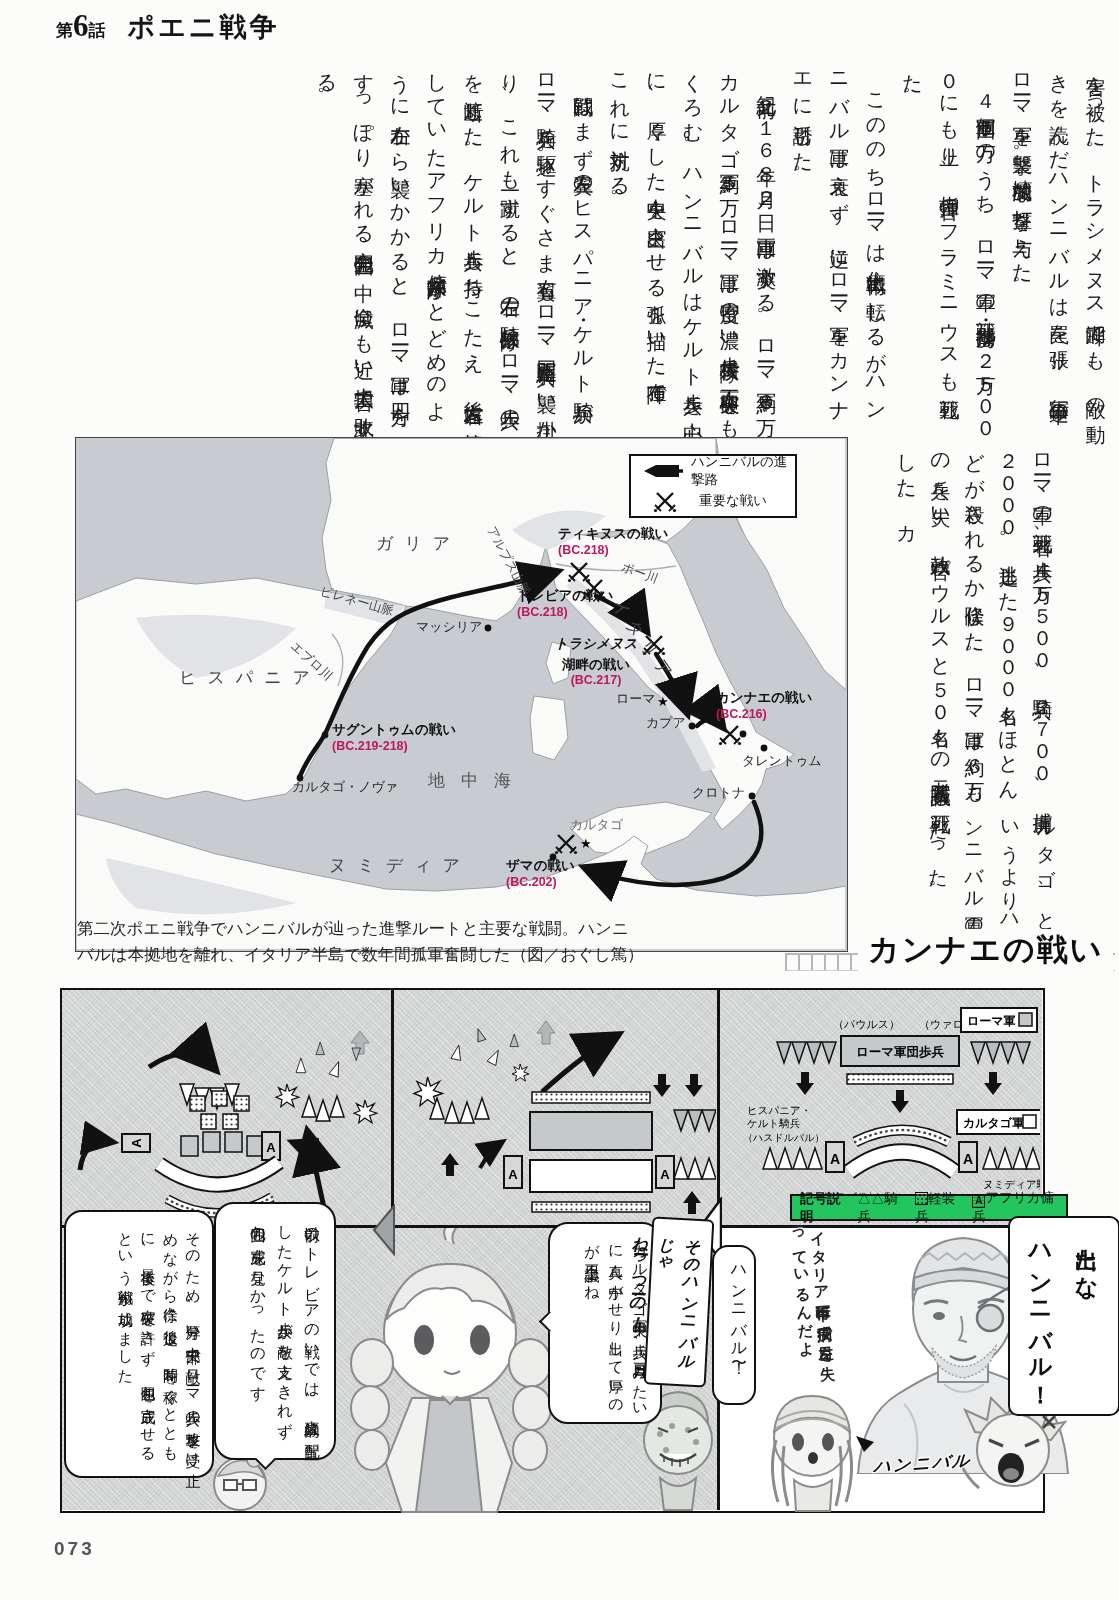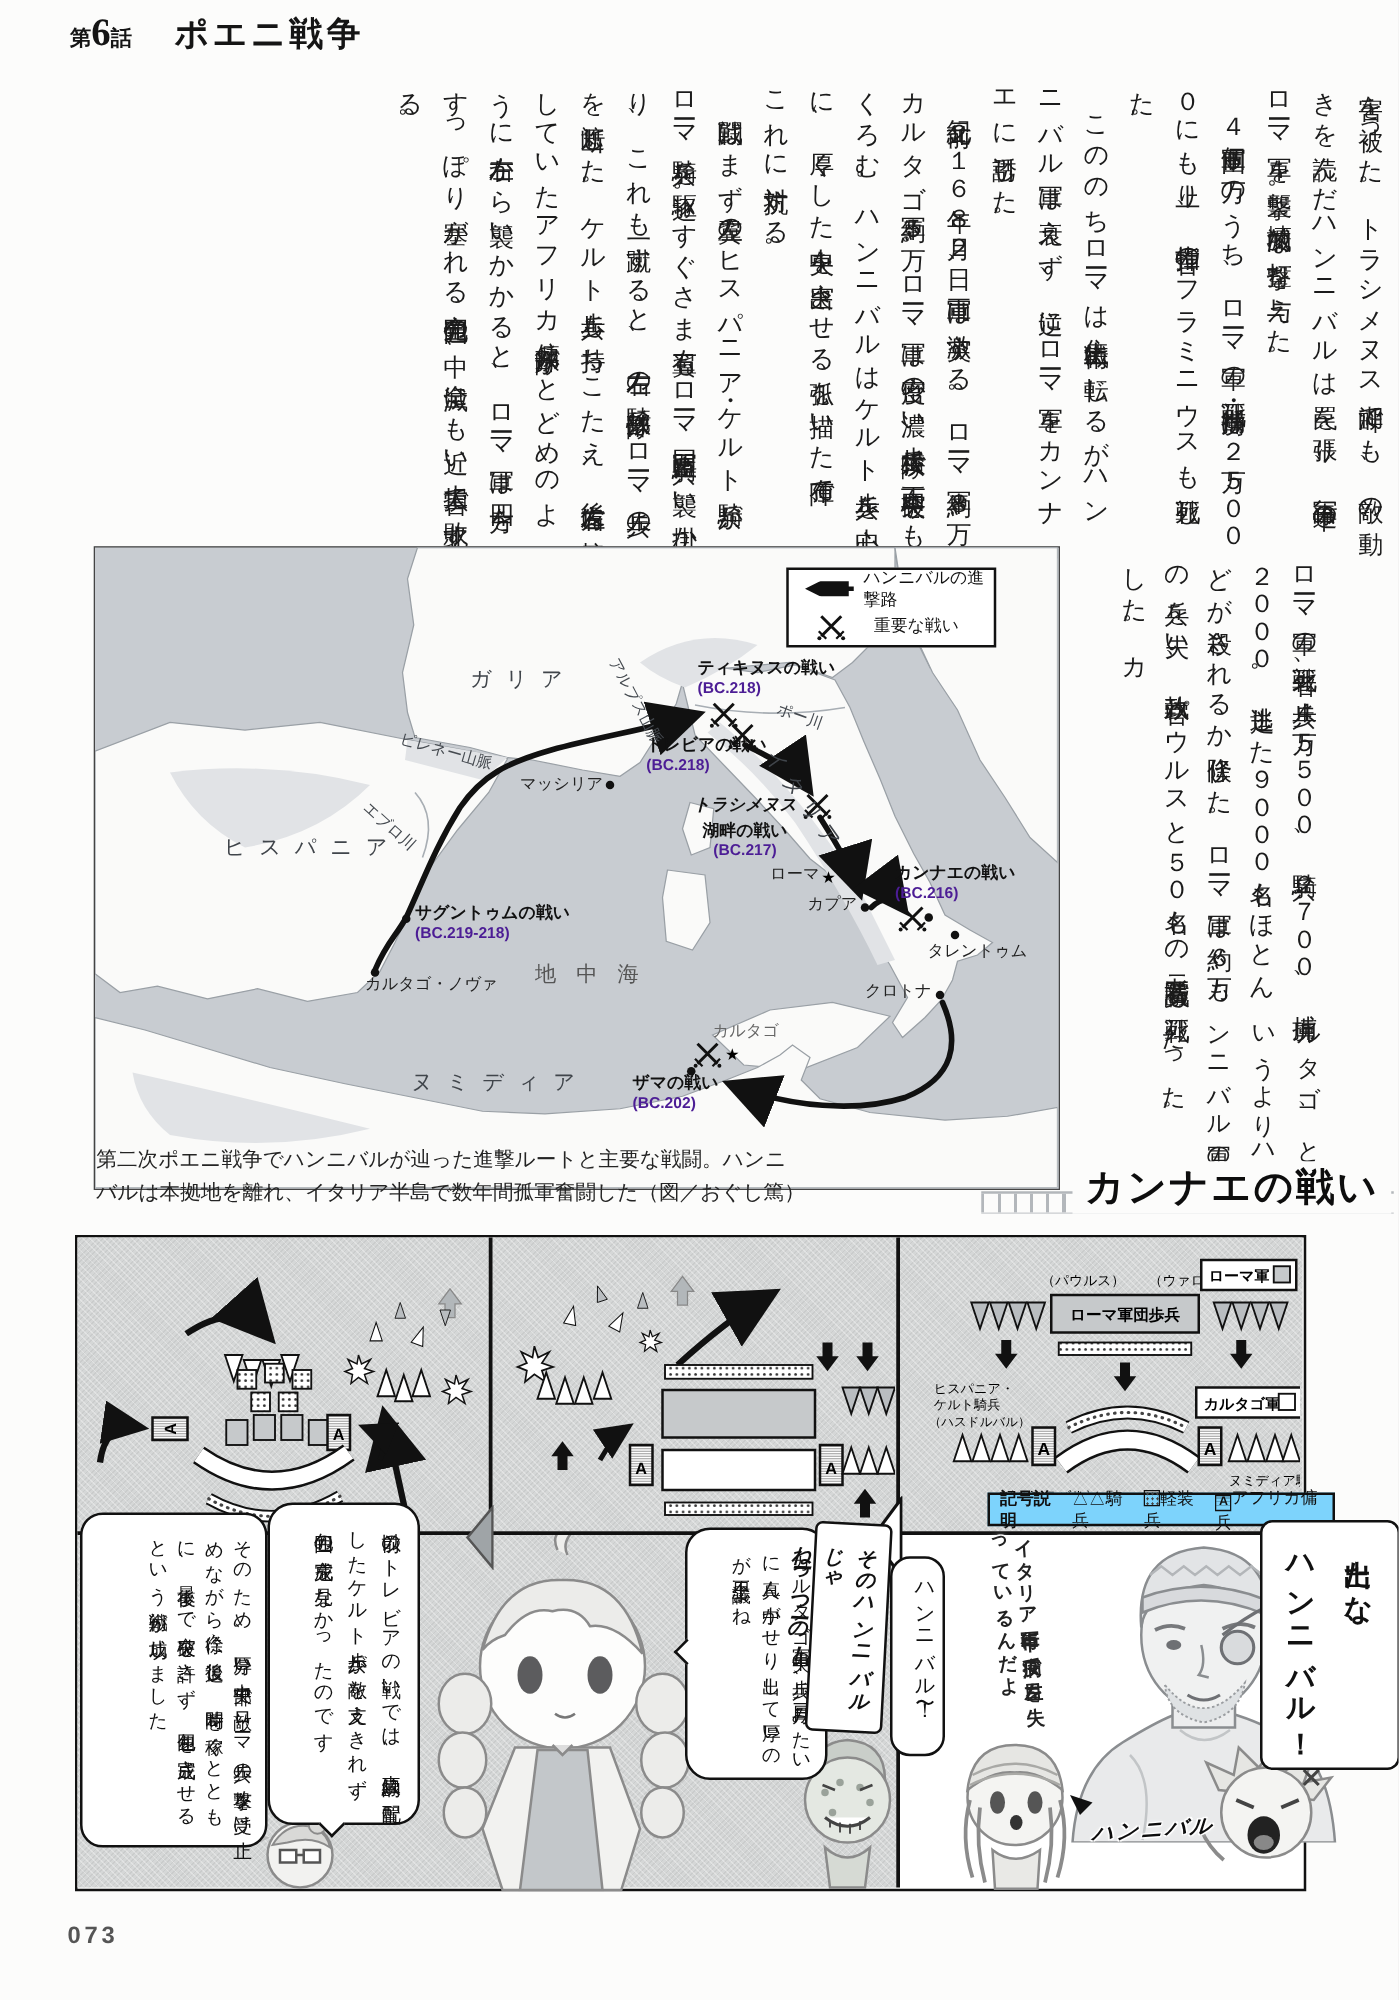--- a/index.html
+++ b/index.html
@@ -2,35 +2,35 @@
 <html><head>
 <meta charset="utf-8">
 <style>
   html,body{margin:0;padding:0;background:#e9e9e7;}
   #page{position:relative;width:1119px;height:1600px;background:#fcfcfb;overflow:hidden;
         font-family:"Liberation Sans",sans-serif;color:#111;}
   .abs{position:absolute;}
   
   #hdr{left:56px;top:8px;font-weight:bold;color:#151515;}
   #hdr .small{font-size:17px;} #hdr .num{font-size:31px;font-family:"Liberation Serif",serif;}
-  #hdr .title{font-size:27px;margin-left:34px;letter-spacing:3px;}
+  #hdr .title{font-size:27px;margin-left:22px;letter-spacing:3px;}
   
   .vtx{writing-mode:vertical-rl;text-orientation:mixed;font-family:"Liberation Serif","DejaVu Serif",serif;color:#1b1b1b;}
   #article{left:86px;top:60px;width:1028px;height:376px;font-size:20px;letter-spacing:1.9px;line-height:36.6px;}
   #article p{margin:0;}
   #article p + p{text-indent:1em;}
   #side1{left:852px;top:440px;width:208px;height:374px;font-size:20px;letter-spacing:1.9px;line-height:34px;}
   #side2{left:914px;top:808px;width:150px;height:130px;font-size:19px;letter-spacing:2px;line-height:36px;}
   
   #map{left:75px;top:437px;width:773px;height:515px;background:#c8ccd1;border:1.5px solid #444;box-sizing:border-box;}
   .mlab{position:absolute;font-size:13px;color:#222;white-space:nowrap;line-height:1.15;}
   .mreg{font-size:17px;color:#40454b;letter-spacing:11px;}
   .msea{font-size:17px;color:#555;letter-spacing:16px;font-family:Liberation Mono, monospace;}
   .bb{font-weight:bold;font-size:13.5px;color:#111;}
-  .bdate{font-size:12.5px;font-weight:bold;color:#4c1d95;}
+  .bdate{font-size:12.5px;font-weight:bold;color:#be185d;}
   .mphys{font-size:12.5px;color:#454a50;}
   #maplegend{position:absolute;left:553px;top:16px;width:168px;height:64px;background:#fff;
      border:2px solid #111;box-sizing:border-box;font-size:13.5px;}
   #maplegend .row{display:flex;align-items:center;height:30px;padding-left:8px;gap:8px;}
   #mapcap{left:77px;top:916px;width:568px;font-size:16.5px;line-height:1.55;color:#242424;}
   
   .meander{left:785px;top:953px;width:330px;height:15px;
      background:repeating-linear-gradient(90deg,#b3b7bb 0 2.5px,transparent 2.5px 13px);
      border-top:2.5px solid #b3b7bb;border-bottom:1px solid #c9ccd0;}
   #sectitle{left:858px;top:929px;font-size:31px;font-weight:bold;background:#fcfcfb;
@@ -38,21 +38,21 @@
   
   #comic{left:60px;top:988px;width:985px;height:525px;border:2.5px solid #111;box-sizing:border-box;}
   .panelbg{background-color:#d5d7d7;background-image:
      repeating-linear-gradient(45deg,rgba(255,255,255,.3) 0 1px,transparent 1px 4px),
      repeating-linear-gradient(-45deg,rgba(0,0,0,.05) 0 1px,transparent 1px 3px);}
   .divv{background:#111;}
   .bub{position:absolute;background:#fff;border:2.5px solid #111;border-radius:16px;
      writing-mode:vertical-rl;text-orientation:mixed;color:#111;box-sizing:border-box;
      padding:10px 8px;z-index:30;}
   .tail{position:absolute;width:13px;height:13px;background:#fff;transform:rotate(45deg);z-index:31;}
-  #legendbar{left:790px;top:1194px;width:278px;height:27px;background:#7dd3fc;border:2px solid #111;
+  #legendbar{left:790px;top:1194px;width:278px;height:27px;background:#22c55e;border:2px solid #111;
      box-sizing:border-box;display:flex;align-items:center;gap:9px;padding:0 8px;font-size:13.5px;z-index:25;}
   .icbox{display:inline-block;width:13px;height:13px;border:1.5px solid #111;box-sizing:border-box;vertical-align:-2px;}
   .dotbox{background:radial-gradient(circle,#444 1px,transparent 1.1px);background-size:4px 4px;}
   .abox{background:repeating-linear-gradient(0deg,rgba(0,0,0,.22) 0 1px,transparent 1px 3px);
      font-size:10px;font-weight:bold;text-align:center;line-height:10px;}
   .halo{text-shadow:-1px -1px 0 #fff,1px -1px 0 #fff,-1px 1px 0 #fff,1px 1px 0 #fff,0 0 4px #fff;}
   #pageno{left:54px;top:1538px;font-size:19px;letter-spacing:3px;color:#555;font-weight:bold;}
   svg text{font-family:"Liberation Sans",sans-serif;}
 </style>
 </head>

